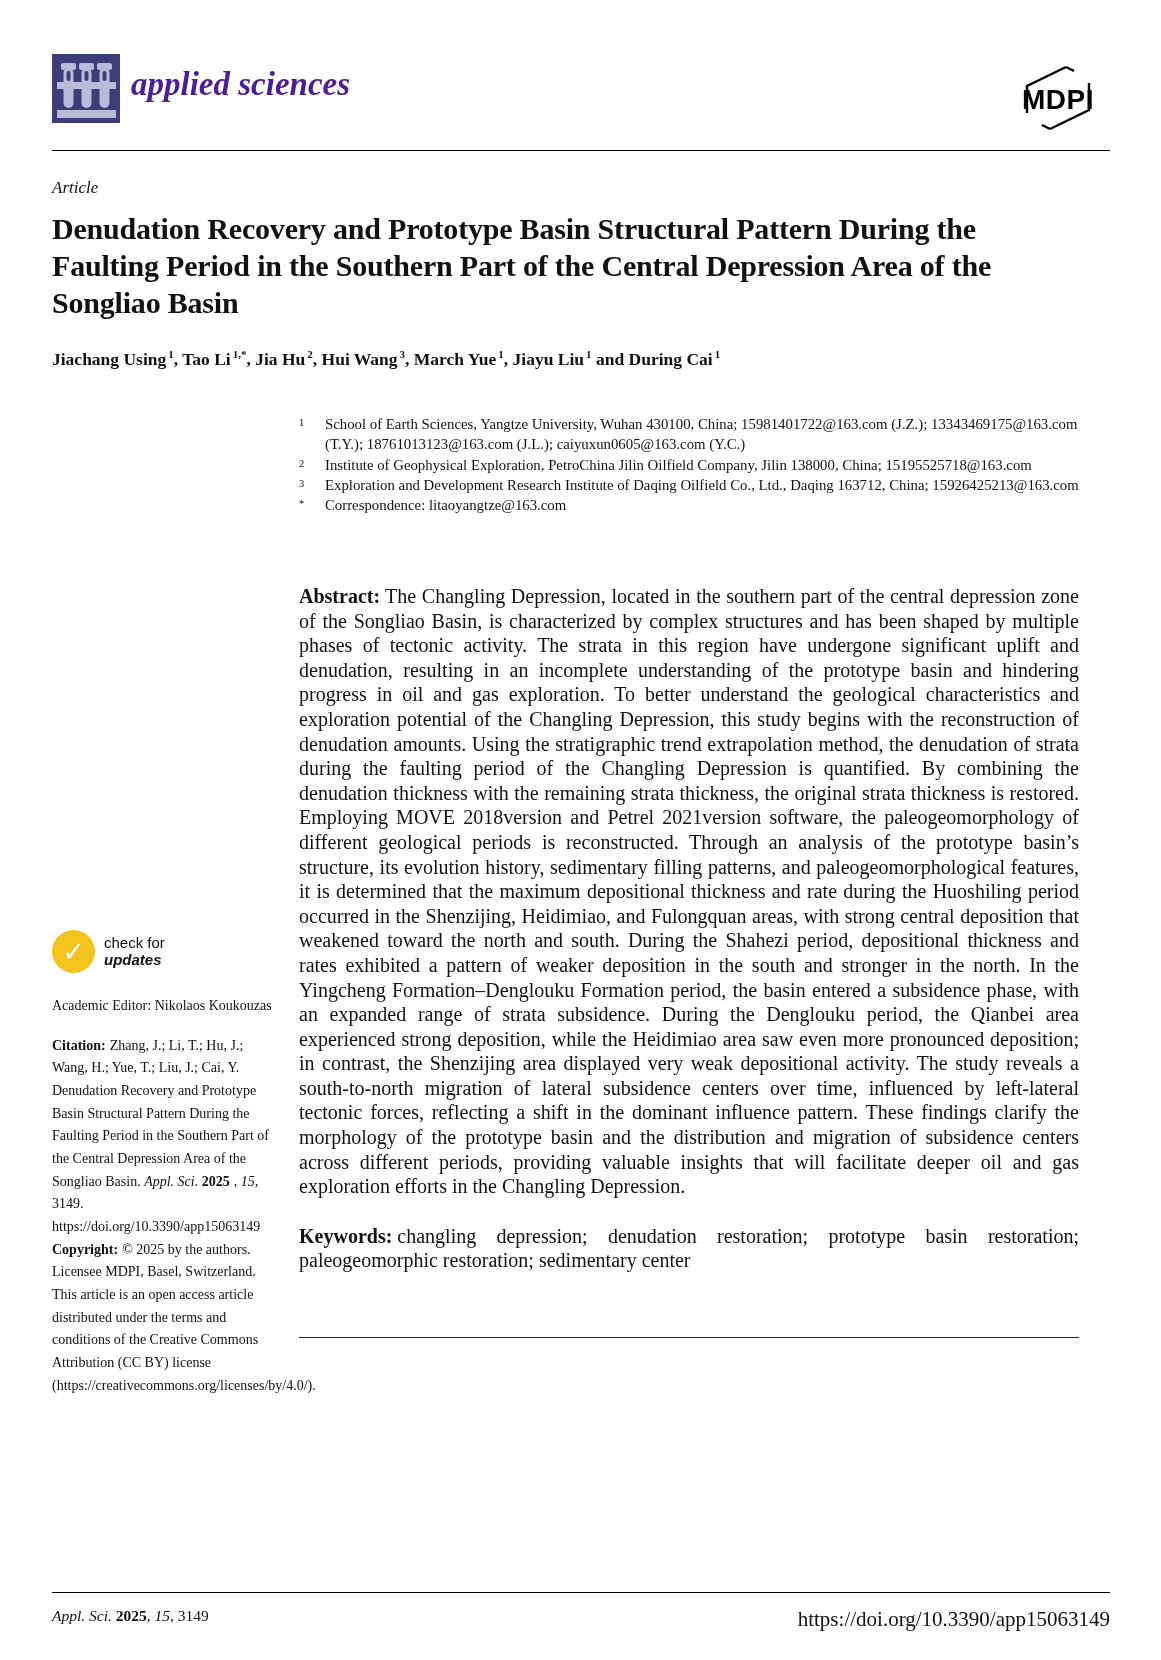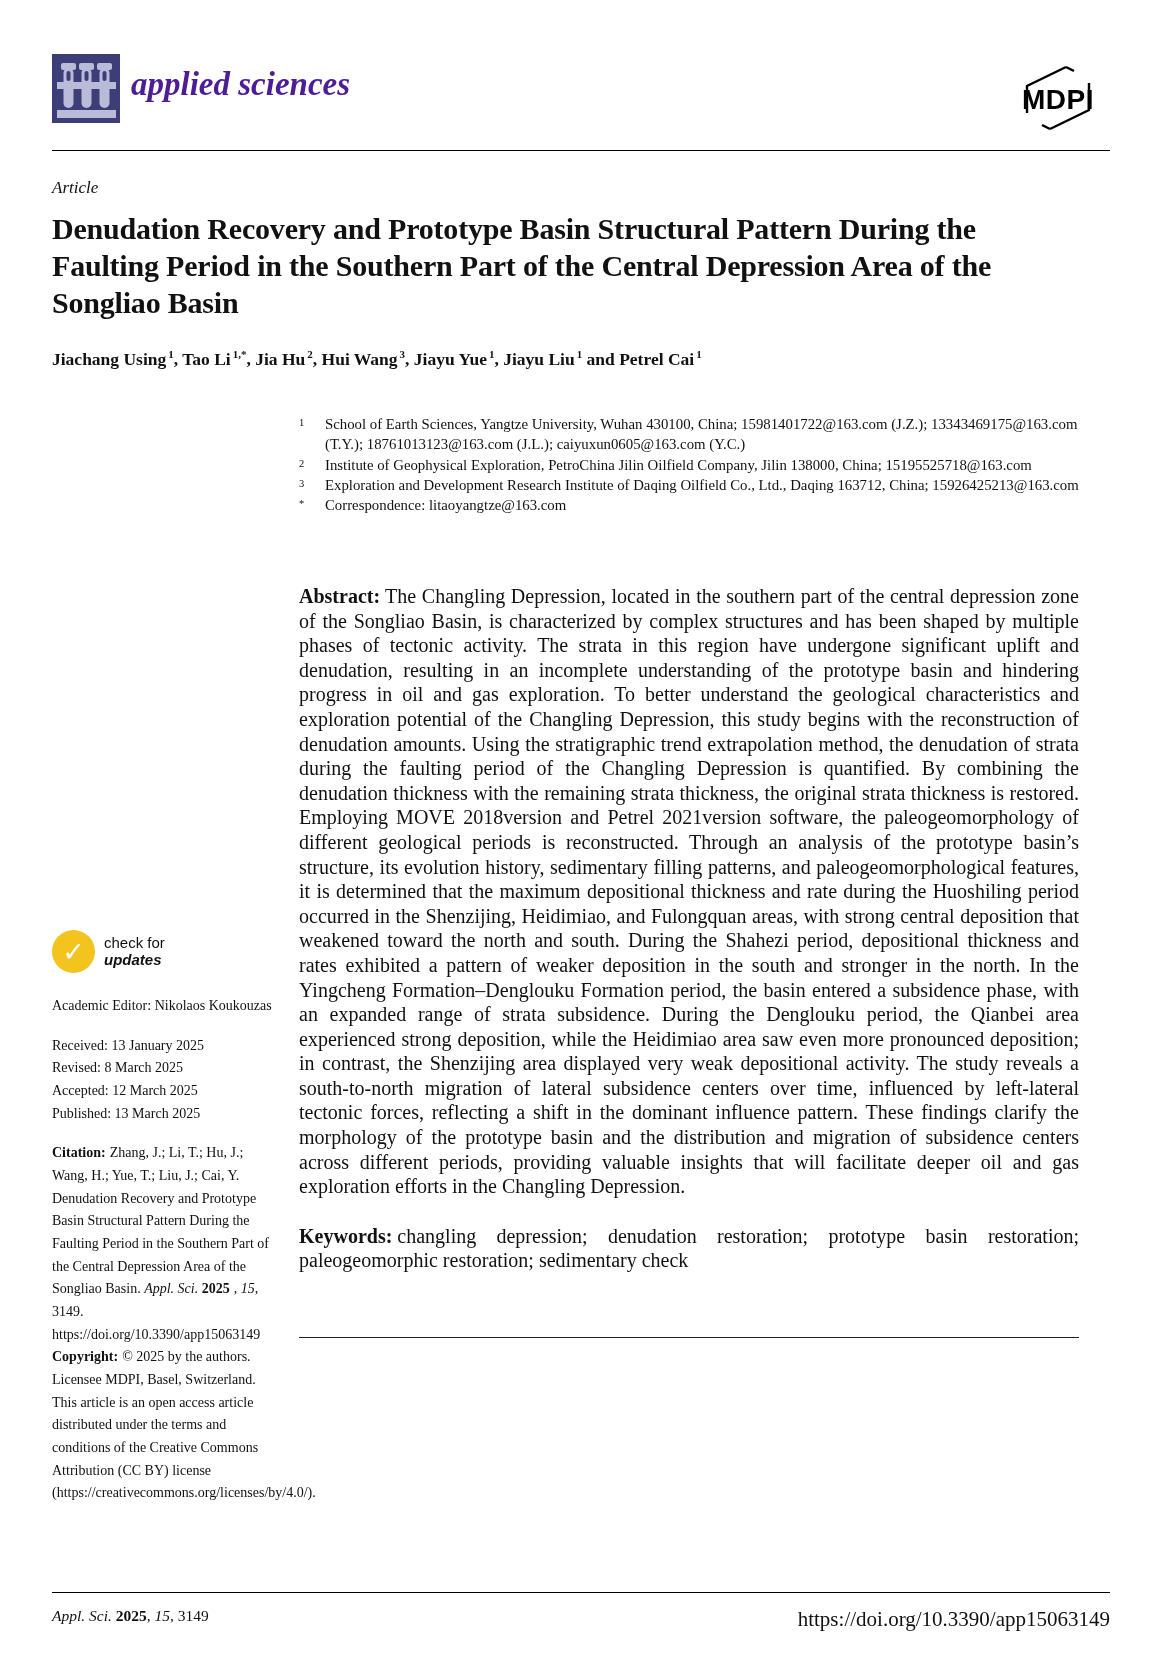--- a/index.html
+++ b/index.html
@@ -99,23 +99,23 @@
 <div class="rule-top"></div>
 
 <div class="article-label">Article</div>
 <h1 class="title" style="margin:0;">Denudation Recovery and Prototype Basin Structural Pattern During the Faulting Period in the Southern Part of the Central Depression Area of the Songliao Basin</h1>
 
 <div class="authors">
   <span class="author"><span>Jiachang Using</span><sup>1</sup><span>, </span></span>
   <span class="author"><span>Tao Li</span><sup>1,*</sup><span>, </span></span>
   <span class="author"><span>Jia Hu</span><sup>2</sup><span>, </span></span>
   <span class="author"><span>Hui Wang</span><sup>3</sup><span>, </span></span>
-  <span class="author"><span>Jiayu Yue</span><sup>1</sup><span>, </span></span>
+  <span class="author"><span>March Yue</span><sup>1</sup><span>, </span></span>
   <span class="author"><span>Jiayu Liu</span><sup>1</sup><span> and </span></span>
-  <span class="author"><span>Petrel Cai</span><sup>1</sup><span></span></span>
+  <span class="author"><span>During Cai</span><sup>1</sup><span></span></span>
 </div>
 
 <div class="affiliations">
   <div class="aff-row">
     <span class="aff-marker">1</span>
     <span class="aff-text">School of Earth Sciences, Yangtze University, Wuhan 430100, China; 15981401722@163.com (J.Z.); 13343469175@163.com (T.Y.); 18761013123@163.com (J.L.); caiyuxun0605@163.com (Y.C.)</span>
   </div>
   <div class="aff-row">
     <span class="aff-marker">2</span>
     <span class="aff-text">Institute of Geophysical Exploration, PetroChina Jilin Oilfield Company, Jilin 138000, China; 15195525718@163.com</span>
@@ -125,42 +125,36 @@
     <span class="aff-text">Exploration and Development Research Institute of Daqing Oilfield Co., Ltd., Daqing 163712, China; 15926425213@163.com</span>
   </div>
   <div class="aff-row">
     <span class="aff-marker">*</span>
     <span class="aff-text">Correspondence: litaoyangtze@163.com</span>
   </div>
 </div>
 
 <div class="right-col">
   <p class="abstract"><b>Abstract:</b><span>The Changling Depression, located in the southern part of the central depression zone of the Songliao Basin, is characterized by complex structures and has been shaped by multiple phases of tectonic activity. The strata in this region have undergone significant uplift and denudation, resulting in an incomplete understanding of the prototype basin and hindering progress in oil and gas exploration. To better understand the geological characteristics and exploration potential of the Changling Depression, this study begins with the reconstruction of denudation amounts. Using the stratigraphic trend extrapolation method, the denudation of strata during the faulting period of the Changling Depression is quantified. By combining the denudation thickness with the remaining strata thickness, the original strata thickness is restored. Employing MOVE 2018version and Petrel 2021version software, the paleogeomorphology of different geological periods is reconstructed. Through an analysis of the prototype basin’s structure, its evolution history, sedimentary filling patterns, and paleogeomorphological features, it is determined that the maximum depositional thickness and rate during the Huoshiling period occurred in the Shenzijing, Heidimiao, and Fulongquan areas, with strong central deposition that weakened toward the north and south. During the Shahezi period, depositional thickness and rates exhibited a pattern of weaker deposition in the south and stronger in the north. In the Yingcheng Formation–Denglouku Formation period, the basin entered a subsidence phase, with an expanded range of strata subsidence. During the Denglouku period, the Qianbei area experienced strong deposition, while the Heidimiao area saw even more pronounced deposition; in contrast, the Shenzijing area displayed very weak depositional activity. The study reveals a south-to-north migration of lateral subsidence centers over time, influenced by left-lateral tectonic forces, reflecting a shift in the dominant influence pattern. These findings clarify the morphology of the prototype basin and the distribution and migration of subsidence centers across different periods, providing valuable insights that will facilitate deeper oil and gas exploration efforts in the Changling Depression.</span></p>
-  <p class="keywords"><b>Keywords:</b><span>changling depression; denudation restoration; prototype basin restoration; paleogeomorphic restoration; sedimentary check</span></p>
+  <p class="keywords"><b>Keywords:</b><span>changling depression; denudation restoration; prototype basin restoration; paleogeomorphic restoration; sedimentary center</span></p>
   <div class="kw-rule"></div>
 </div>
 
 <div class="sidebar">
 
   <div class="badge">
     <div class="badge-circle">✓</div>
     <div class="badge-text">
       <div>check for</div>
       <div class="b2">updates</div>
     </div>
   </div>
 
   <p class="side-par">Academic Editor: Nikolaos Koukouzas</p>
 
-  <div class="dates">
-    <div>Received: 13 January 2025</div>
-    <div>Revised: 8 March 2025</div>
-    <div>Accepted: 12 March 2025</div>
-    <div>Published: 13 March 2025</div>
-  </div>
 
   <p class="side-par citation-par"><b>Citation:</b><span>Zhang, J.; Li, T.; Hu, J.; Wang, H.; Yue, T.; Liu, J.; Cai, Y. Denudation Recovery and Prototype Basin Structural Pattern During the Faulting Period in the Southern Part of the Central Depression Area of the Songliao Basin.</span>
     <i>Appl. Sci.</i>
     <b>2025</b><span>, </span><i>15</i><span>, 3149. https://doi.org/10.3390/app15063149</span></p>
 
   <p class="side-par"><b>Copyright:</b><span>© 2025 by the authors. Licensee MDPI, Basel, Switzerland. This article is an open access article distributed under the terms and conditions of the Creative Commons Attribution (CC BY) license (https://creativecommons.org/licenses/by/4.0/).</span></p>
 </div>
 
 <div class="rule-bottom"></div>
 <div class="footer-left"><i>Appl. Sci.</i>

